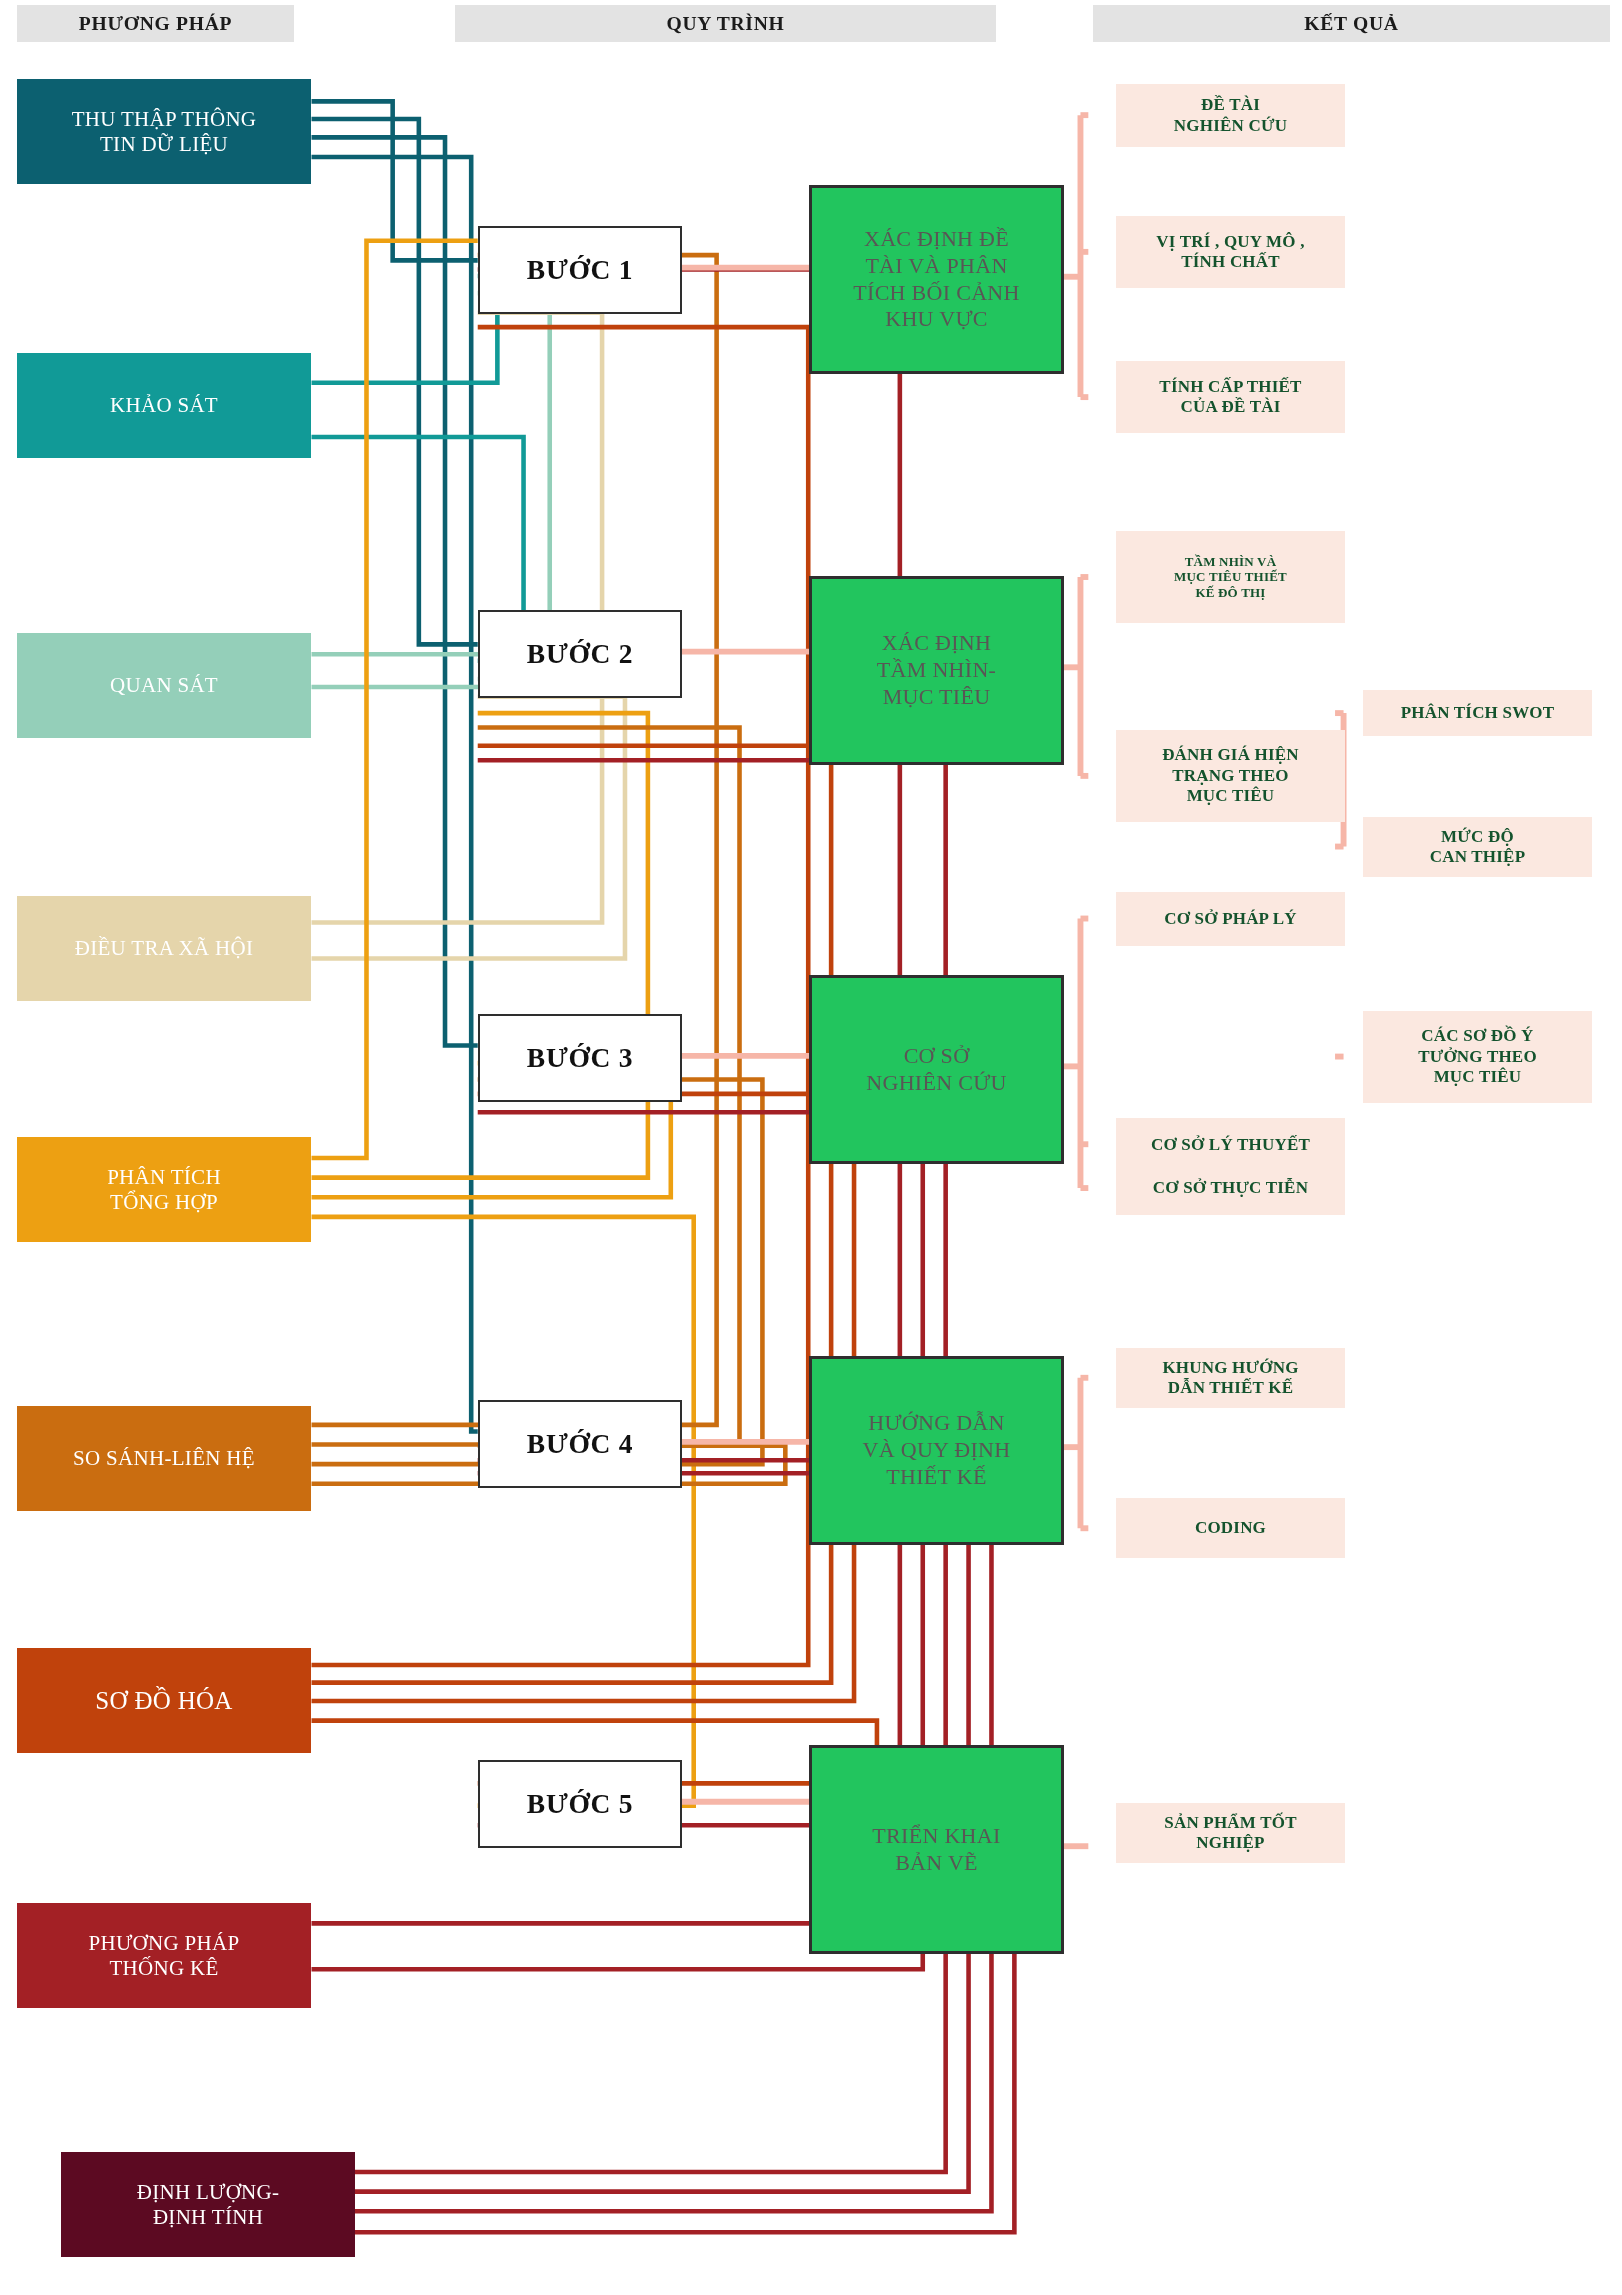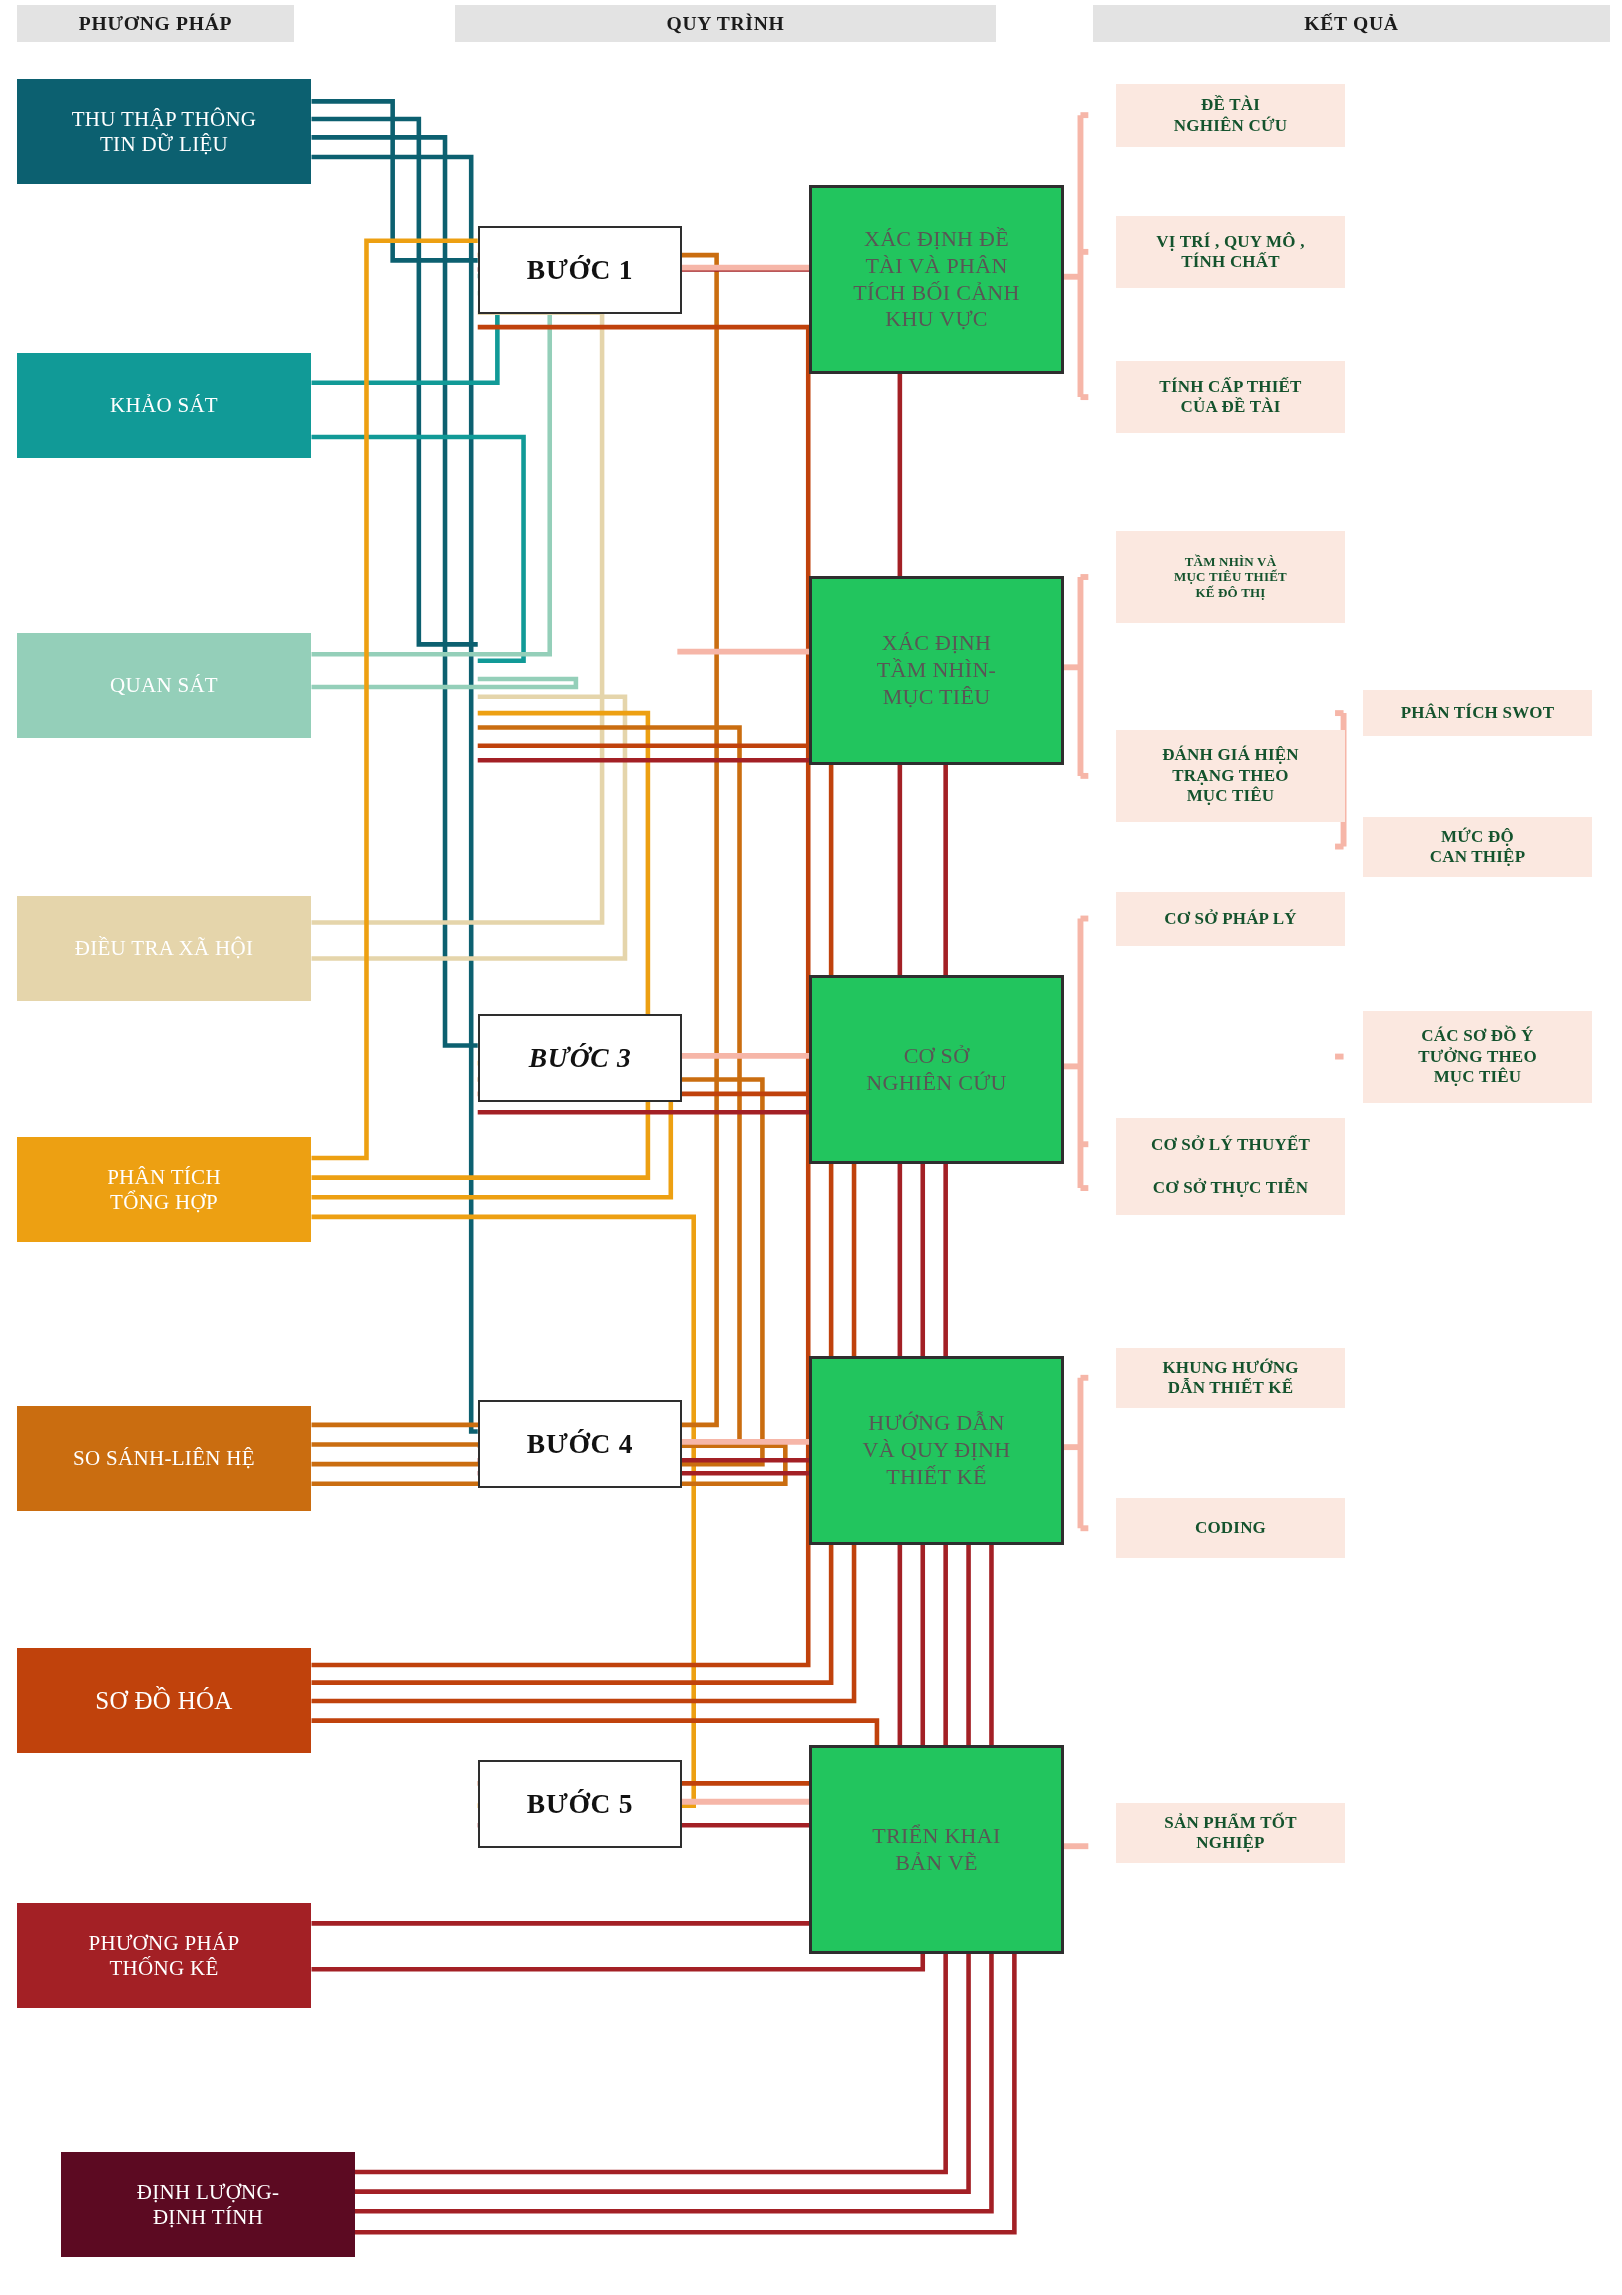--- a/index.html
+++ b/index.html
@@ -123,22 +123,25 @@
       <span style="white-space: pre-line;">PHƯƠNG PHÁP
 THỐNG KÊ</span>
     </div>
     <div class="method" style="left: 17px; top: 2152px; width: 294px; height: 105px; font-size: 21px; background: rgb(92, 10, 34); margin-left: 44px;">
       <span style="white-space: pre-line;">ĐỊNH LƯỢNG-
 ĐỊNH TÍNH</span>
     </div>
     <div class="step" style="left: 478px; top: 226px; width: 200px; height: 84px; font-size: 27.5px;">
       <span style="white-space: pre-line;">BƯỚC 1</span>
     </div>
+    <div class="step" style="left: 478px; top: 610px; width: 200px; height: 84px; font-size: 27.5px;">
+      <span style="white-space: pre-line;">BƯỚC 2</span>
+    </div>
     <div class="step" style="left: 478px; top: 1014px; width: 200px; height: 84px; font-size: 27.5px;">
-      <span style="white-space: pre-line; font-style: italic;">BƯỚC 3</span>
+      <span style="white-space: pre-line;">BƯỚC 3</span>
     </div>
     <div class="step" style="left: 478px; top: 1400px; width: 200px; height: 84px; font-size: 27.5px;">
       <span style="white-space: pre-line;">BƯỚC 4</span>
     </div>
     <div class="step" style="left: 478px; top: 1760px; width: 200px; height: 84px; font-size: 27.5px;">
       <span style="white-space: pre-line;">BƯỚC 5</span>
     </div>
     <div class="process" style="left: 809px; top: 185px; width: 249px; height: 183px; font-size: 22px;">
       <span style="white-space: pre-line;">XÁC ĐỊNH ĐỀ
 TÀI VÀ PHÂN

